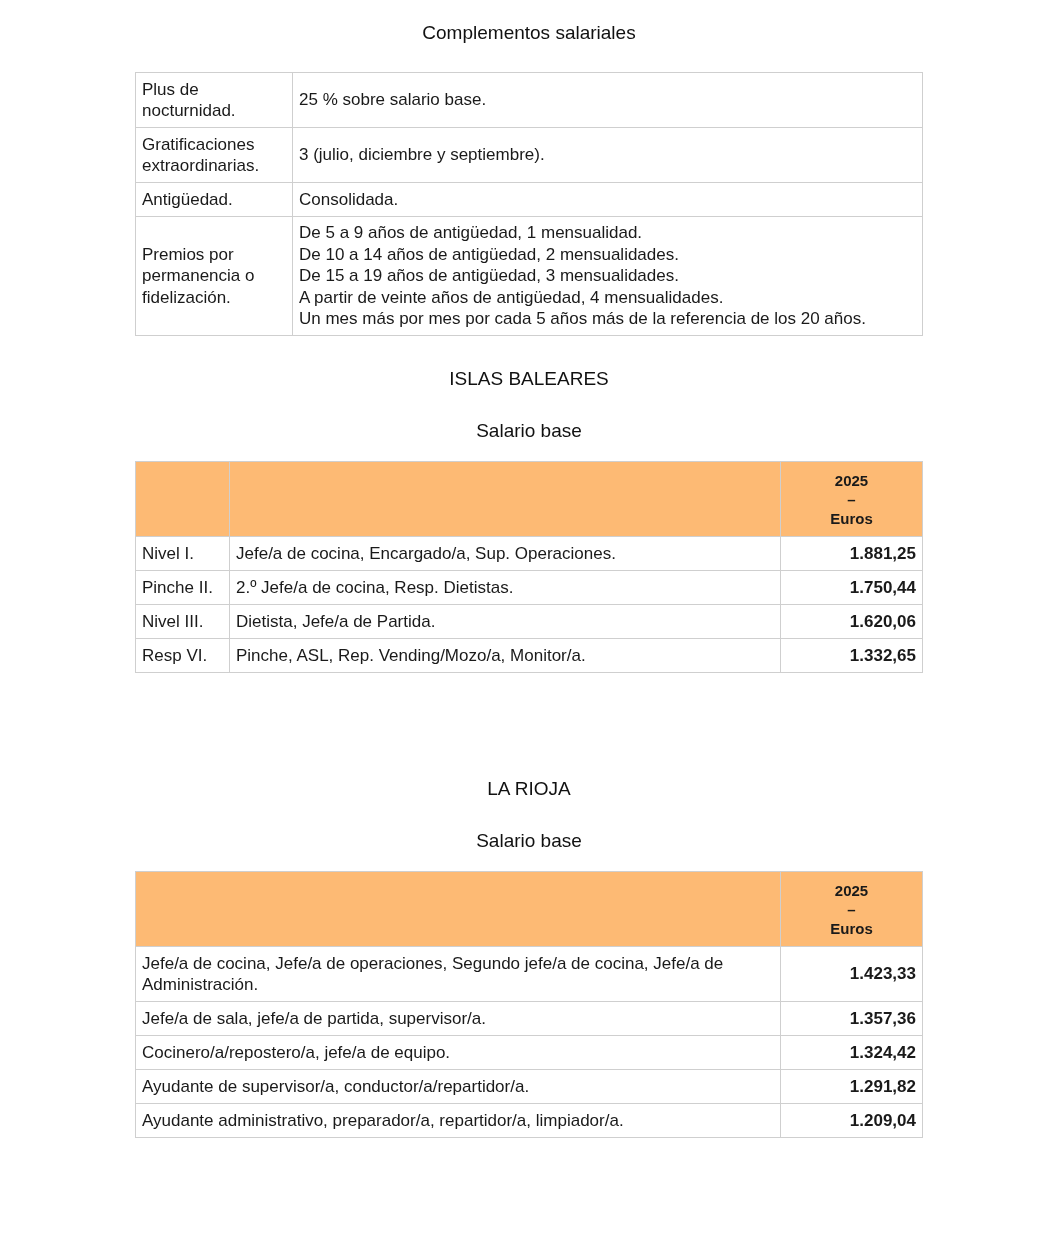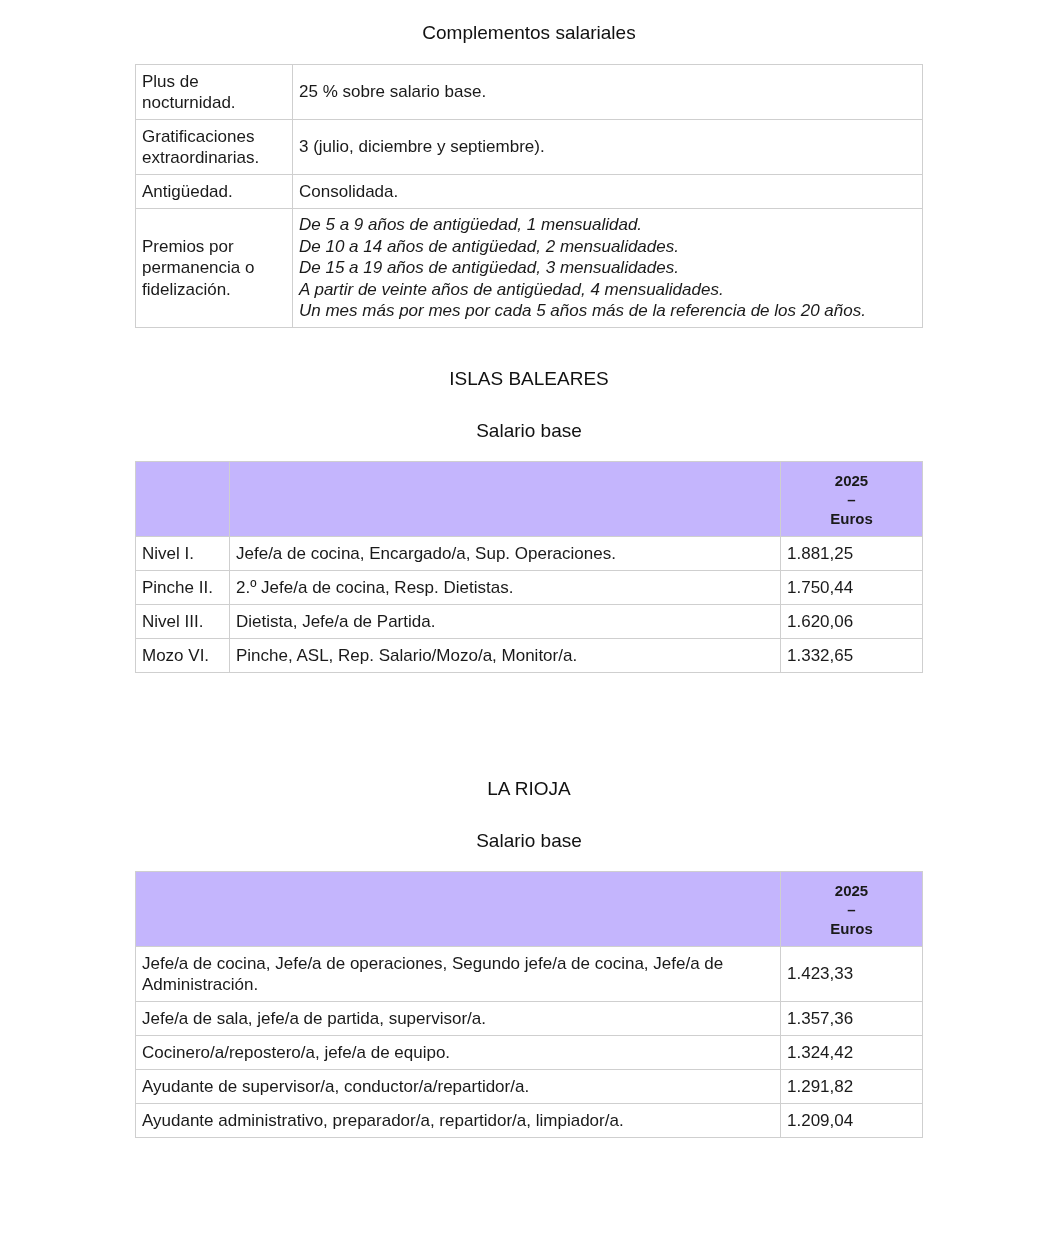--- a/index.html
+++ b/index.html
@@ -12,31 +12,31 @@
     font-size: 19px; color: #111;
   }
   table {
     position: absolute; left: 135px; width: 788px;
     border-collapse: collapse; table-layout: fixed;
   }
   td, th {
     border: 1px solid #cfcfcf; padding: 0 6px; vertical-align: middle;
     font-size: 17px; line-height: 21.5px; font-weight: normal; text-align: left;
   }
-  th { background: #c4b5fd; }
+  th { background: #fdba74; }
   .hdr-year { text-align: center; font-weight: bold; font-size: 15px; line-height: 19px; }
-  .num { text-align: left; }
-  .multi div { line-height: 21.5px; font-style: italic; }
+  .num { text-align: right; font-weight: bold; }
+  .multi div { line-height: 21.5px; }
 </style>
 </head>
 <body>
 
 <div class="title" style="top:22px;">Complementos salariales</div>
 
-<table style="top:64px;">
+<table style="top:72px;">
   <colgroup>
       <col style="width:157px">
       <col>
     </colgroup>
   <tbody>
       <tr style="height:55px">
     <td>Plus de nocturnidad.</td>
     <td>25 % sobre salario base.</td>
   </tr>
   <tr style="height:55px">
@@ -88,22 +88,22 @@
     <td>Pinche II.</td>
     <td>2.º Jefe/a de cocina, Resp. Dietistas.</td>
     <td class="num">1.750,44</td>
   </tr>
   <tr style="height:34px">
     <td>Nivel III.</td>
     <td>Dietista, Jefe/a de Partida.</td>
     <td class="num">1.620,06</td>
   </tr>
   <tr style="height:34px">
-    <td>Mozo VI.</td>
-    <td>Pinche, ASL, Rep. Salario/Mozo/a, Monitor/a.</td>
+    <td>Resp VI.</td>
+    <td>Pinche, ASL, Rep. Vending/Mozo/a, Monitor/a.</td>
     <td class="num">1.332,65</td>
   </tr>
 </tbody>
   </table>
 
 <div class="title" style="top:778px;">LA RIOJA</div>
 <div class="title" style="top:830px;">Salario base</div>
 
 <table style="top:871px;">
   <colgroup>

